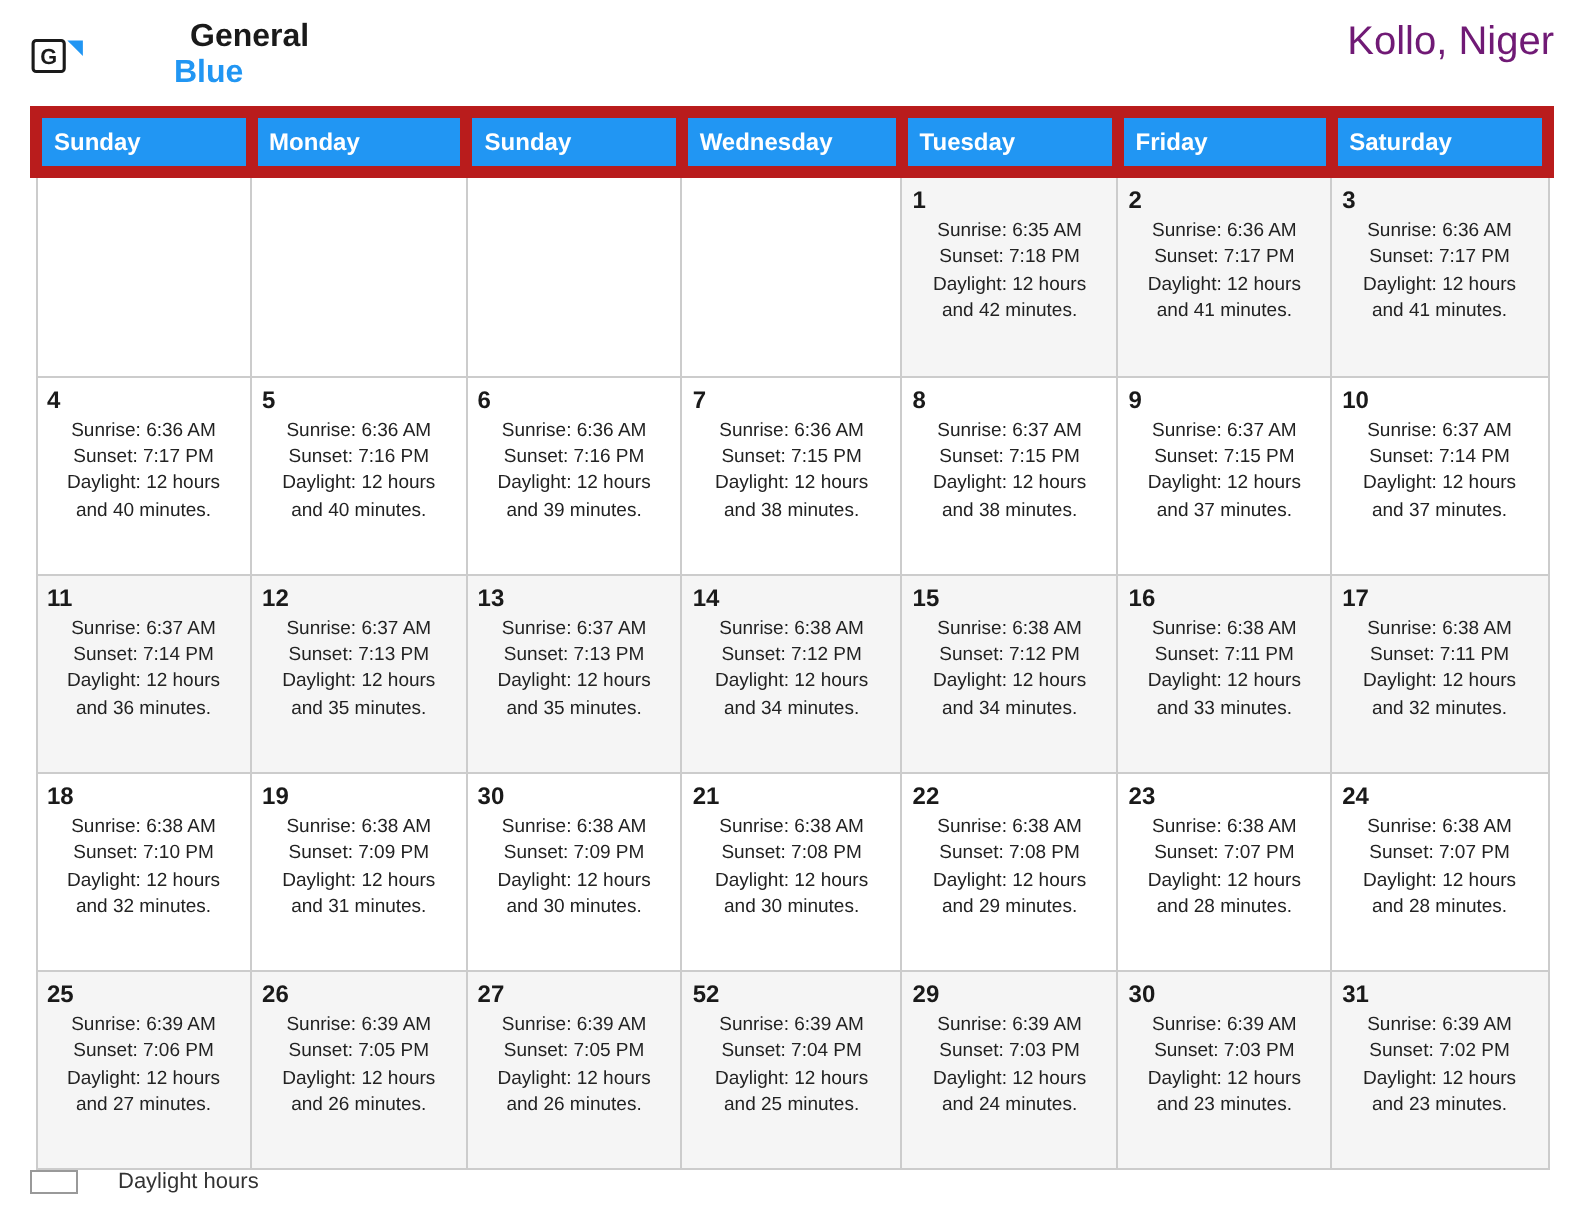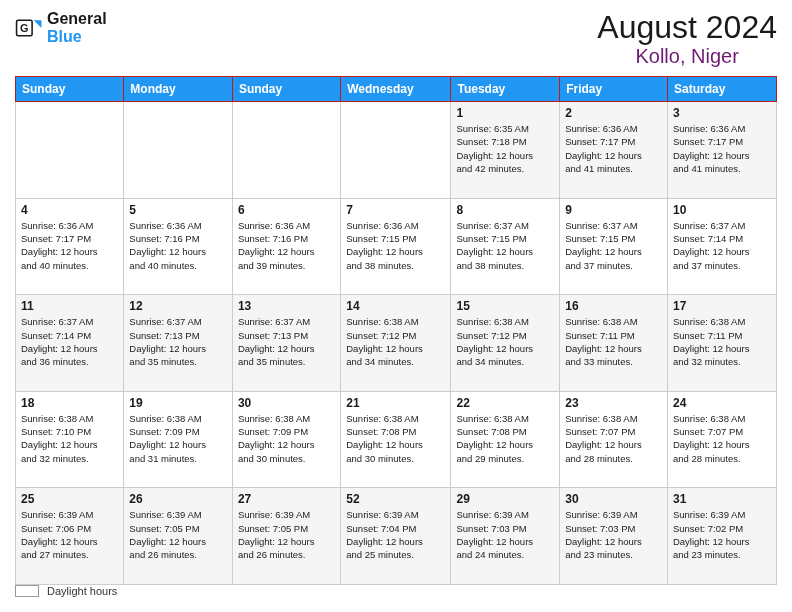--- a/index.html
+++ b/index.html
@@ -51,21 +51,21 @@
       width: 100%;
       border-collapse: collapse;
       flex: 1;
     }
     .calendar th {
       background: #2196f3;
       color: #fff;
       font-size: 12px;
       font-weight: bold;
       padding: 5px 6px;
-      border: 1px solid #b91c1c;
+      border: 6px solid #b91c1c;
       text-align: left;
     }
     .calendar td {
       border: 1px solid #ccc;
       vertical-align: top;
       padding: 4px 5px;
       width: 113px;
       min-height: 80px;
       background: #fff;
     }
@@ -79,29 +79,30 @@
       font-size: 12px;
       font-weight: bold;
       color: #1a1a1a;
       display: block;
       margin-bottom: 2px;
     }
     .day-detail {
       font-size: 9.5px;
       color: #222;
       line-height: 1.4;
+      text-align: center;
     }
     .empty-cell {
       background: #fff !important;
     }
     .footer {
       margin-top: 0;
       display: flex;
       align-items: center;
-      gap: 8px;
+      gap: 20px;
       font-size: 11px;
       color: #333;
     }
     .legend-box {
       width: 24px;
       height: 12px;
       background: #fff;
       border: 1px solid #999;
       display: inline-block;
     }
@@ -111,26 +112,25 @@
 
 <div class="page">
   <div class="header">
     <div class="logo">
       <svg class="logo-icon" viewBox="0 0 36 36">
         <rect x="2" y="8" width="20" height="20" rx="2" fill="none" stroke="#1a1a1a" stroke-width="2"></rect>
         <text x="12" y="23" font-size="14" font-weight="bold" fill="#1a1a1a" text-anchor="middle">G</text>
         <polygon points="24,8 34,8 34,18" fill="#2196f3"></polygon>
       </svg>
       <div style="line-height:1.1">
-        <span style="font-size:16px;font-weight:bold;color:#1a1a1a;">General</span><br>
-        <span style="font-size:16px;font-weight:bold;color:#2196f3;">Blue</span>
+        <span style="font-size:16px;font-weight:bold;color:#1a1a1a;margin-left:48px;">General</span><br>
+        <span style="font-size:16px;font-weight:bold;color:#2196f3;margin-left:40px;">Blue</span>
       </div>
     </div>
     <div class="title-block">
-      <div class="month-year">August 2024</div>
       <div class="location">Kollo, Niger</div>
     </div>
   </div>
 
   <table class="calendar">
     <thead>
       <tr>
       <th>Sunday</th>
           <th>Monday</th>
           <th>Sunday</th>

